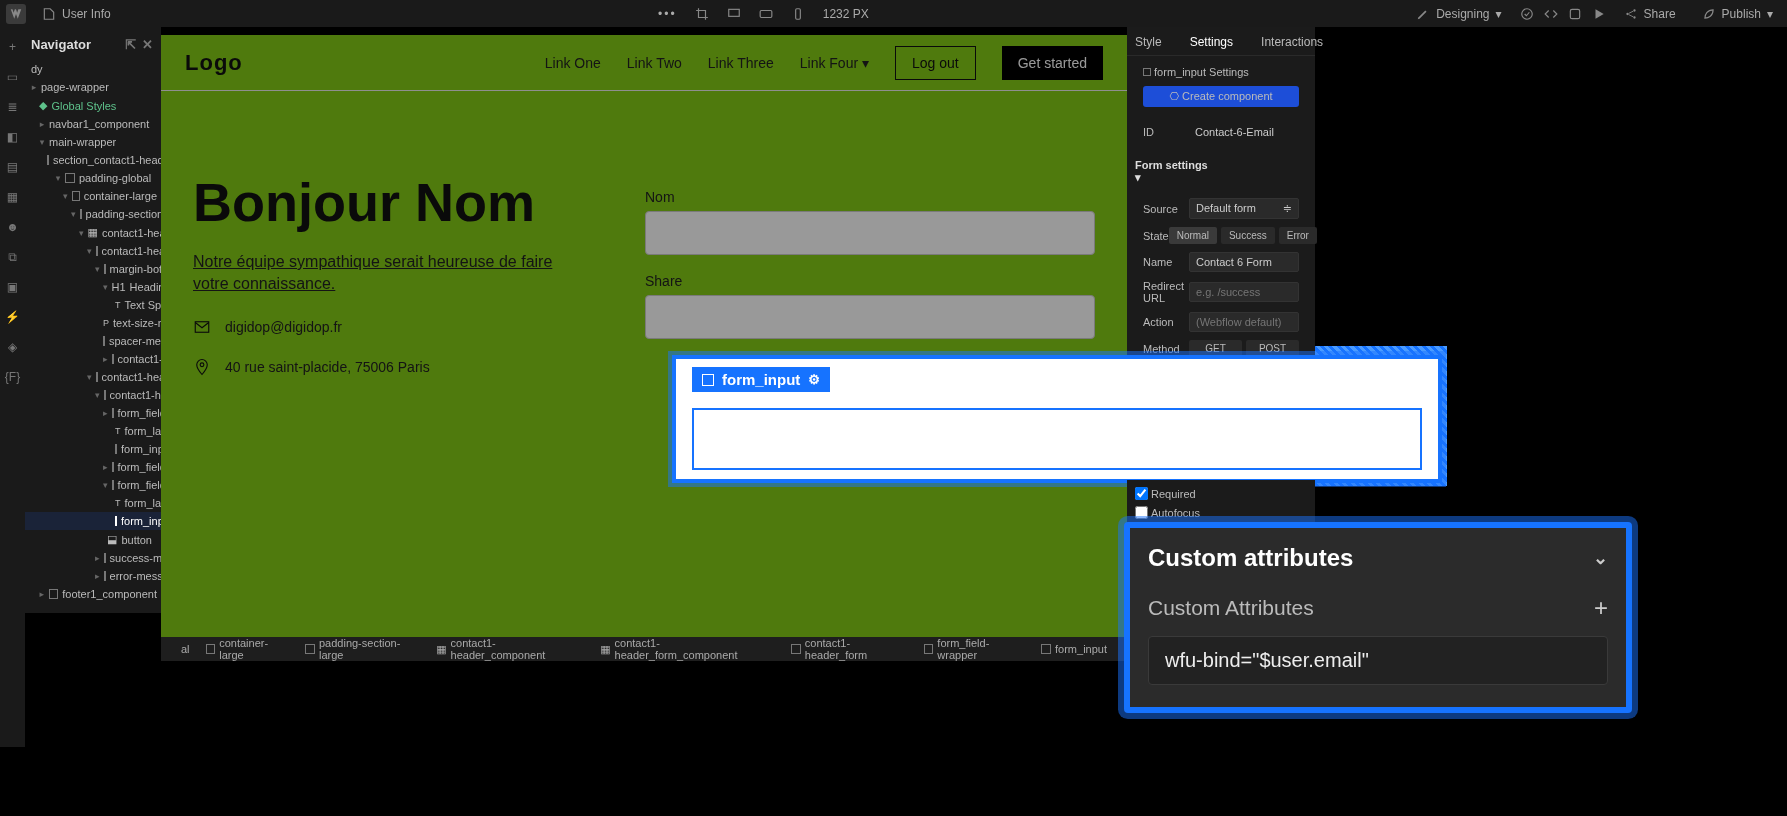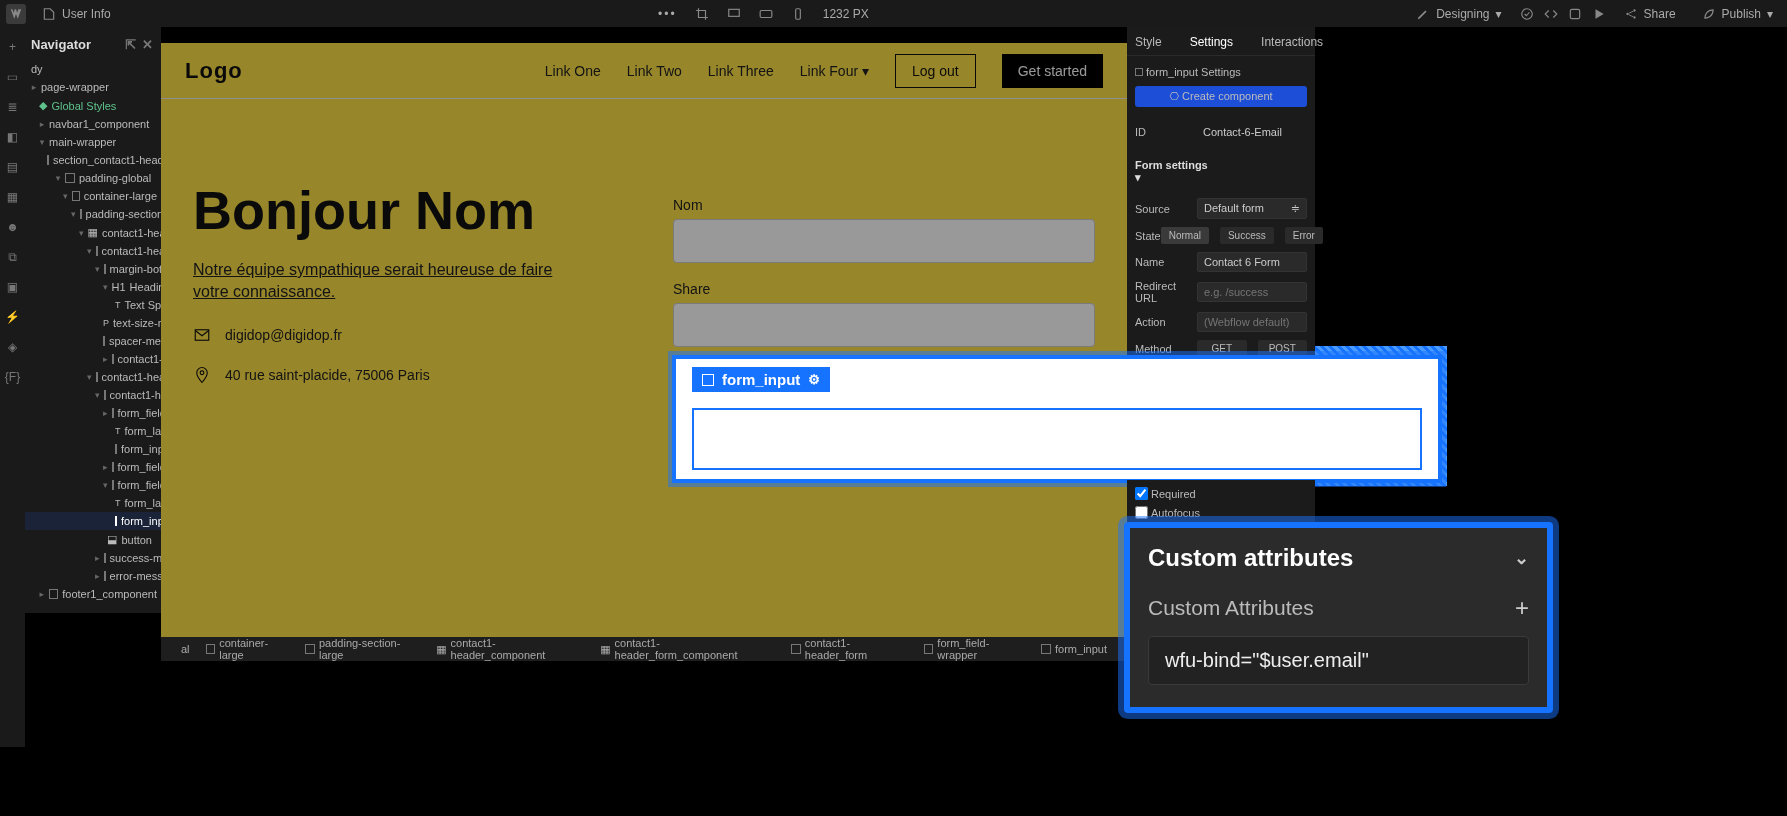--- a/index.html
+++ b/index.html
@@ -13,52 +13,52 @@
   .icon-svg { width:14px; height:14px; fill:#888; }
   .leftbar { position: absolute; top: 27px; left: 0; width: 25px; height: 720px; background: #1a1a1a; display:flex; flex-direction:column; align-items:center; gap:14px; padding-top:12px; }
   .leftbar div { width:16px; height:16px; color:#777; font-size:12px; display:flex;align-items:center;justify-content:center; }
   .nav-panel { position: absolute; top: 27px; left: 25px; width: 136px; background: #1a1a1a; font-size: 11px; color: #bbb; padding-bottom: 10px; }
   .nav-head { display:flex; align-items:center; justify-content:space-between; padding: 10px 8px 8px 6px; font-size:13px; font-weight:600; color:#ddd;}
   .nav-row { padding: 3px 4px 3px 6px; white-space: nowrap; overflow: hidden; display:flex; align-items:center; gap:4px; }
   .nav-row.sel { background: #1f5eff22; color:#fff; }
   .nav-row.green { color:#5ec28b; }
   .tri { display:inline-block; width:6px; text-align:center; color:#666; font-size:9px;}
   .box-ic { display:inline-block; width:10px; height:10px; border:1px solid #777; }
-  .canvas { position: absolute; top: 43px; left: 161px; width: 966px; height: 610px; background: #fde047; }
+  .canvas { position: absolute; top: 35px; left: 161px; width: 966px; height: 610px; background: #84cc16; }
   .canvas-nav { height: 56px; display:flex; align-items:center; justify-content:space-between; padding: 0 24px; border-bottom:1px solid #eee; }
   .canvas-nav .brand { font-weight:800; font-size:22px; color:#111; letter-spacing:1px;}
   .canvas-nav .links { display:flex; align-items:center; gap:26px; font-size:14px; color:#222; }
   .canvas-nav .btn-out { border:1px solid #111; padding:8px 16px; font-size:14px; color:#111; }
   .canvas-nav .btn-fill { background:#000; color:#fff; padding:9px 16px; font-size:14px; }
-  .canvas-body { display:flex; padding: 80px 32px 40px 32px; gap: 60px; }
+  .canvas-body { display:flex; padding: 80px 32px 40px 32px; gap: 32px; }
   .cb-left { width: 420px; }
   .cb-left h1 { font-size: 54px; font-weight: 800; color:#111; margin-bottom: 18px; }
   .cb-left p { font-size: 16px; color:#222; line-height:1.4; max-width:380px;text-decoration:underline; }
   .contact-row { display:flex; align-items:center; gap:14px; font-size:14px; color:#222; margin-top:22px;}
   .cb-right { flex:1; }
   .fld-lbl { font-size:14px; color:#222; margin-bottom:6px; margin-top:18px; }
   .fld-in { width:100%; height:44px; border:1px solid #ccc; border-radius:4px; background:#fff; }
   .dim { position:absolute; top:27px; left:161px; width:966px; height:610px; background:rgba(0,0,0,0.4); pointer-events:none; }
   .crumbs { position:absolute; top:637px; left:161px; width:966px; height:24px; background:#1e1e1e; display:flex; align-items:center; gap:16px; padding:0 20px; font-size:11px; color:#aaa; overflow:hidden;}
   .crumbs span { display:flex; align-items:center; gap:4px; }
   .rp { position:absolute; top:27px; left:1127px; width:188px; background:#1b1b1b; font-size:11px; color:#bbb; padding-bottom:20px; }
   .rp .tabs { display:flex; gap:28px; padding:8px 8px 6px 8px; font-size:12px;}
   .rp .tabs .act { color:#fff; }
-  .rp .sec { padding:6px 8px; }
+  .rp .sec { padding:6px 16px; }
   .rp .row { display:flex; align-items:center; justify-content:space-between; padding:4px 0;}
   .rp .inp { background:#2a2a2a; border:1px solid #333; padding:3px 6px; color:#ccc; font-size:11px; width:110px; border-radius:2px;}
-  .rp .chiprow { display:flex; gap:11px;}
+  .rp .chiprow { display:flex; gap:4px;}
   .rp .chiprow div { background:#2a2a2a; padding:3px 8px; border-radius:2px; font-size:10px;}
   .rp .hd { font-weight:600; color:#ddd; padding:8px 8px 4px 8px;flex-direction:column; }
   .email-callout { position:absolute; top:355px; left:672px; width:770px; height:128px; background:#fff; border:4px solid #1673ff; box-shadow: 0 0 0 4px rgba(26,115,255,0.5); padding:10px 16px; z-index:30;}
   .email-callout .lbl { font-size:20px; font-weight:700; color:#111; position:relative; }
   .email-callout .tag { position:absolute; top:-2px; left:0; background:#1673ff; color:#fff; font-size:15px; padding:4px 10px; display:flex; align-items:center; gap:8px; z-index:2;}
   .email-callout .tag .gear { font-size:13px; }
   .email-callout .field { margin-top:16px; width:100%; height:62px; border:2px solid #1673ff; background:#fff; }
-  .custom-attr { position:absolute; top:522px; left:1124px; width:429px; background:#2b2b2b; border:6px solid #1673ff; box-shadow: 0 0 0 6px rgba(26,115,255,0.5); padding:16px 18px 22px 18px; z-index:40; border-radius:4px;}
+  .custom-attr { position:absolute; top:522px; left:1124px; width:508px; background:#2b2b2b; border:6px solid #1673ff; box-shadow: 0 0 0 6px rgba(26,115,255,0.5); padding:16px 18px 22px 18px; z-index:40; border-radius:4px;}
   .custom-attr .t1 { font-size:24px; font-weight:700; color:#fff; display:flex; justify-content:space-between; align-items:center; }
   .custom-attr .t2 { font-size:21px; color:#bbb; margin-top:22px; display:flex; justify-content:space-between; align-items:center;}
   .custom-attr .val { margin-top:14px; background:#222; border:1px solid #3a3a3a; padding:12px 16px; font-size:20px; color:#eee; border-radius:4px;}
   .req-block { position:absolute; top:480px; left:1127px; width:188px; background:#1b1b1b; font-size:11px; color:#bbb; padding:4px 8px 8px 8px; z-index:35;}
   .req-block label { display:flex; align-items:center; gap:3px; padding:3px 0;}
   .noise-edge { position:absolute; background:repeating-linear-gradient(45deg,#1673ff,#1673ff 3px,#4a9bff 3px,#4a9bff 6px); }
 </style>
 </head>
 <body>
 

